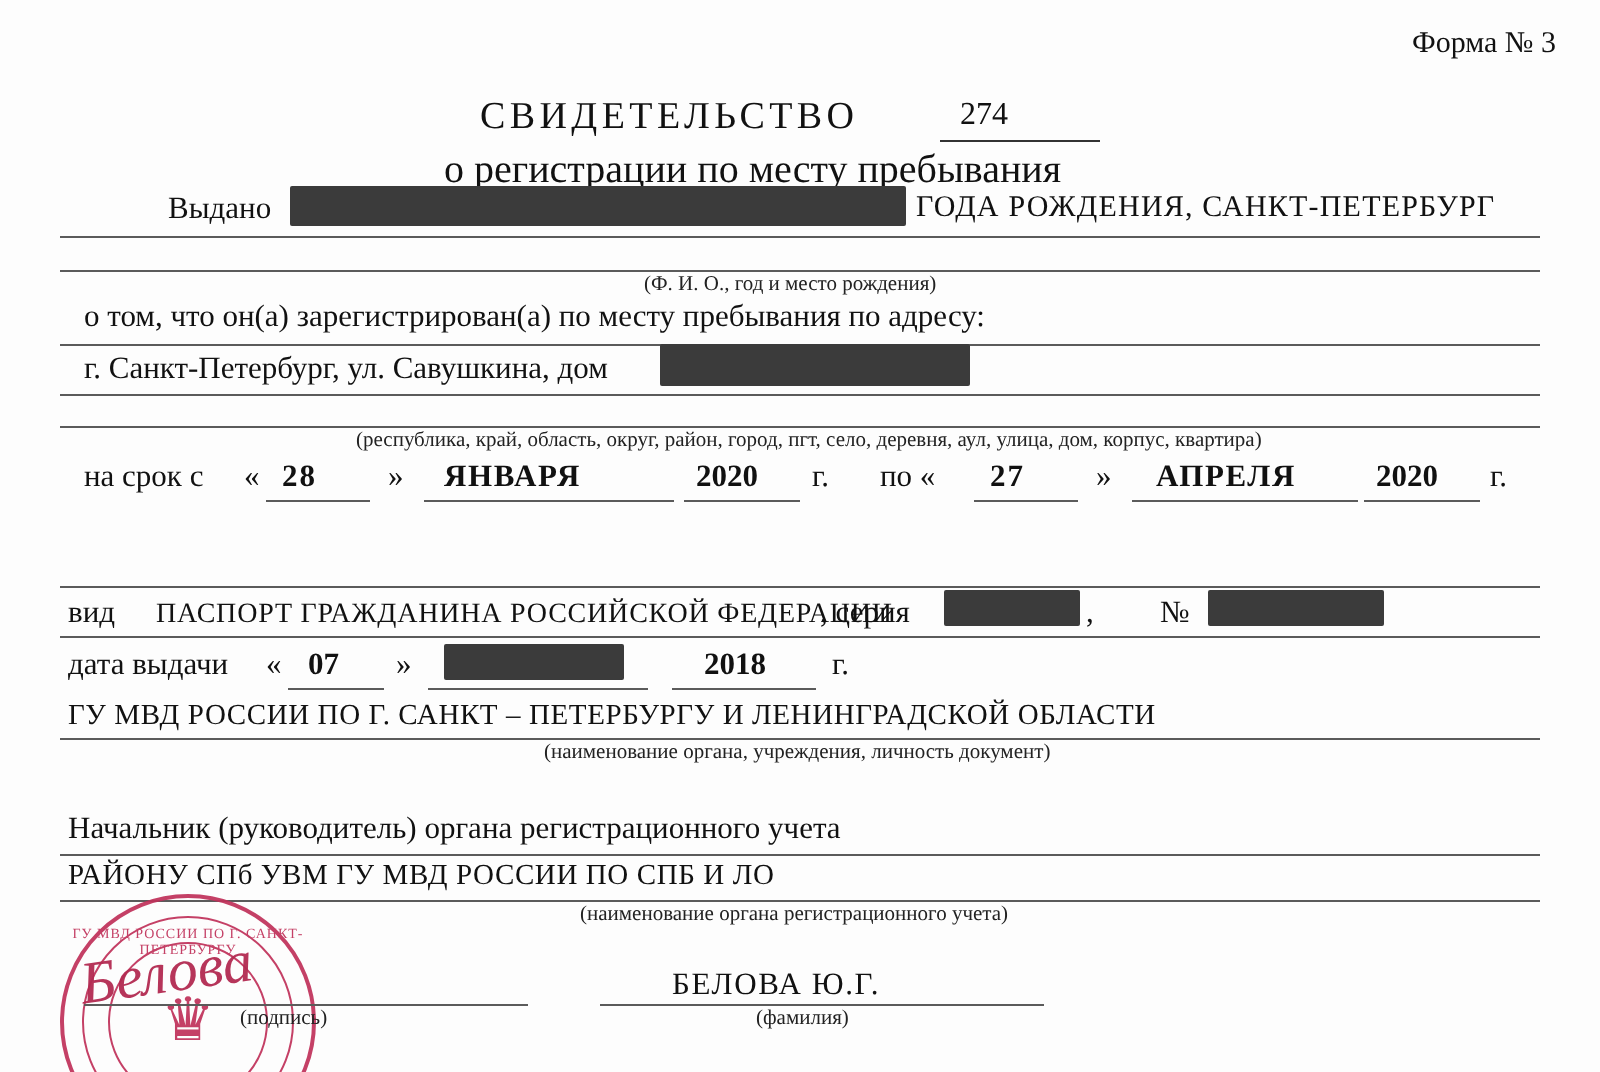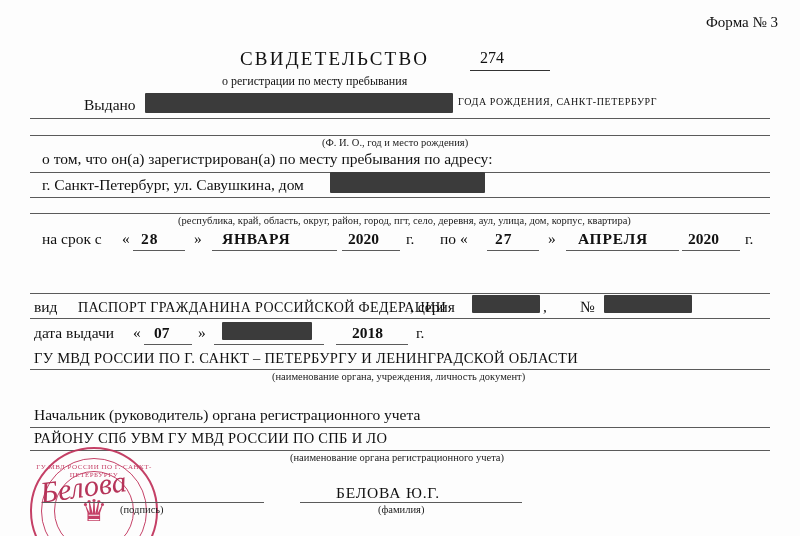--- a/index.html
+++ b/index.html
@@ -49,21 +49,21 @@
     position: absolute;
     top: 70px;
     left: 470px;
     width: 80px;
     border-bottom: 1px solid #333;
   }
   .subtitle {
     position: absolute;
     top: 74px;
     left: 222px;
-    font-size: 12px;
+    font-size: 20px;
   }
 
   
   .rule {
     position: absolute;
     border-bottom: 1px solid #5b5b5b;
     height: 0;
   }
 
   .txt {
@@ -160,21 +160,21 @@
 
   <div class="form-no">Форма № 3</div>
 
   <div class="title">СВИДЕТЕЛЬСТВО</div>
   <div class="cert-number">274</div>
   <div class="cert-number-line"></div>
   <div class="subtitle">о регистрации по месту пребывания</div>
 
   <div class="txt" style="top:96px; left:84px;">Выдано</div>
   <div class="redact" style="top:93px; left:145px; width:308px; height:20px;"></div>
-  <div class="txt spaced" style="top:96px; left:458px; font-size:10px;">ГОДА РОЖДЕНИЯ, САНКТ-ПЕТЕРБУРГ</div>
+  <div class="txt spaced" style="top:96px; left:458px; font-size:15px;">ГОДА РОЖДЕНИЯ, САНКТ-ПЕТЕРБУРГ</div>
   <div class="rule" style="top:118px; left:30px; width:740px;"></div>
 
   <div class="rule" style="top:135px; left:30px; width:740px;"></div>
   <div class="small-caption" style="top:137px; left:322px;">(Ф. И. О., год и место рождения)</div>
 
   <div class="txt" style="top:150px; left:42px;">о том, что он(а) зарегистрирован(а) по месту пребывания по адресу:</div>
   <div class="rule" style="top:172px; left:30px; width:740px;"></div>
 
   <div class="txt" style="top:176px; left:42px;">г. Санкт-Петербург, ул. Савушкина, дом</div>
   <div class="redact" style="top:172px; left:330px; width:155px; height:21px;"></div>

